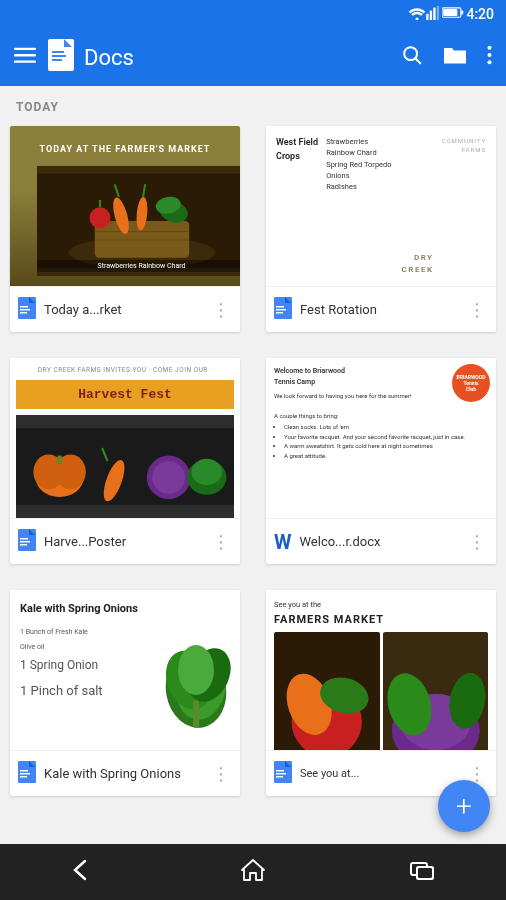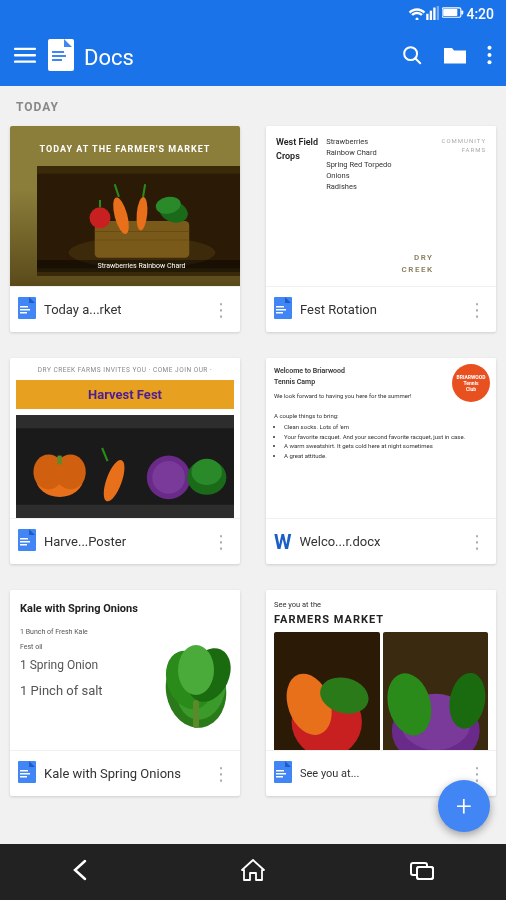--- a/index.html
+++ b/index.html
@@ -222,27 +222,28 @@
     .harvest-invite {
       font-size: 6.5px;
       color: #888;
       text-align: center;
       letter-spacing: 0.5px;
       margin-bottom: 6px;
       text-transform: uppercase;
     }
     .harvest-banner {
       background: #e8a020;
-      color: #4c1d95;
+      color: #7f1d1d;
       font-size: 13px;
       font-weight: 700;
       text-align: center;
       width: 100%;
       padding: 7px 4px;
       margin-bottom: 6px;
+      font-family: Liberation Mono, monospace;
     }
     .harvest-veggies {
       width: 100%;
       flex: 1;
       background: #2d2d2d;
       display: flex;
       align-items: center;
       justify-content: center;
     }
 
@@ -599,21 +600,21 @@
       <span class="card-menu">⋮</span>
     </div>
   </div>
 
   <div class="doc-card">
     <div class="card-preview">
       <div class="kale-preview">
         <div class="kale-title">Kale with Spring Onions</div>
         <div class="kale-ingredients">
           <div style="font-size:7px;color:#555;margin-bottom:2px;">1 Bunch of Fresh Kale</div>
-          <div style="font-size:7px;color:#555;margin-bottom:2px;">Fest oil</div>
+          <div style="font-size:7px;color:#555;margin-bottom:2px;">Olive oil</div>
           <div style="font-size:12px;color:#555;margin-bottom:2px;">1 Spring Onion</div>
           <div style="font-size:13px;color:#555;margin-bottom:2px;">1 Pinch of salt</div>
         </div>
 
         <div style="position:absolute;right:6px;top:10px;">
           <svg width="75" height="130" viewBox="0 0 75 130">
 
             <ellipse cx="37" cy="90" rx="30" ry="38" fill="#2a7a1a" transform="rotate(-10 37 90)"></ellipse>
             <ellipse cx="42" cy="85" rx="25" ry="35" fill="#3a9a2a" transform="rotate(8 42 85)"></ellipse>
             <ellipse cx="30" cy="80" rx="22" ry="30" fill="#2a8a1a" transform="rotate(-20 30 80)"></ellipse>

